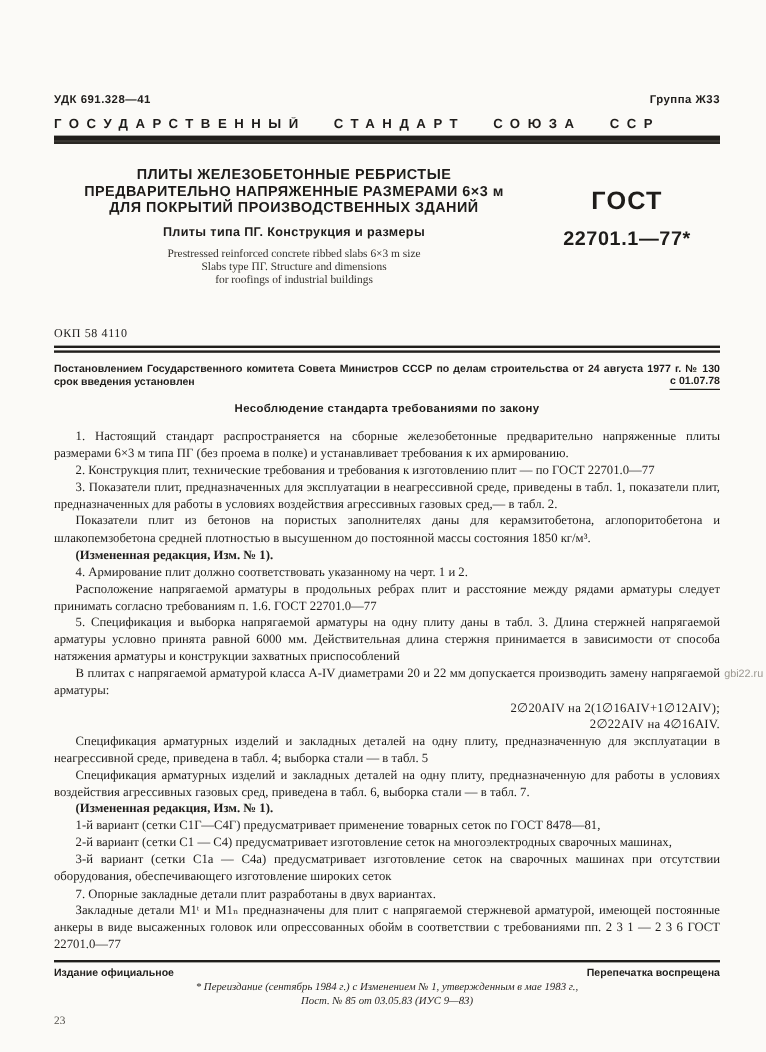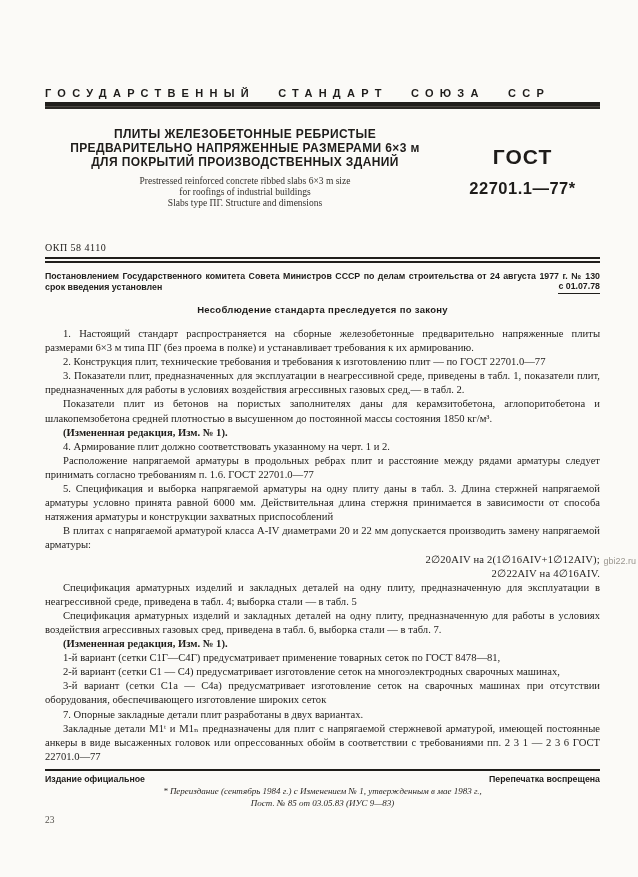--- a/index.html
+++ b/index.html
@@ -101,50 +101,55 @@
     position:absolute;right:2px;top:556px;
     font-family:Liberation Sans, sans-serif;
     font-size:9px;color:#9a968f;
   }
 </style>
 </head>
 <body>
 
 <div class="page">
 
+  <div class="meta-row">
+    <span>УДК 691.328—41</span>
+    <span>Группа Ж33</span>
+  </div>
 
   <div class="gost-header">ГОСУДАРСТВЕННЫЙ СТАНДАРТ СОЮЗА ССР</div>
   <div class="rule-heavy"></div>
 
   <div class="title-zone">
     <div class="title-left">
       <div class="title-main">ПЛИТЫ ЖЕЛЕЗОБЕТОННЫЕ РЕБРИСТЫЕ</div>
       <div class="title-main">ПРЕДВАРИТЕЛЬНО НАПРЯЖЕННЫЕ РАЗМЕРАМИ 6×3 м</div>
       <div class="title-main">ДЛЯ ПОКРЫТИЙ ПРОИЗВОДСТВЕННЫХ ЗДАНИЙ</div>
+      <div class="title-sub">Плиты типа ПГ. Конструкция и размеры</div>
       <div class="title-en">
         <div>Prestressed reinforced concrete ribbed slabs 6×3 m size</div>
+        <div>Slabs type ПГ. Structure and dimensions</div>
         <div>for roofings of industrial buildings</div>
-        <div>Slabs type ПГ. Structure and dimensions</div>
       </div>
     </div>
     <div class="gost-box">
       <div class="gost-label">ГОСТ</div>
       <div class="gost-number">22701.1—77*</div>
     </div>
   </div>
 
   <div class="okp">ОКП 58 4110</div>
   <div class="rule-double"></div>
 
   <div class="decree">
     <div class="decree-text">Постановлением Государственного комитета Совета Министров СССР по делам  строительства от 24 августа 1977 г. № 130 срок введения установлен</div>
     <span class="decree-date">с 01.07.78</span>
   </div>
 
-  <div class="law-notice">Несоблюдение стандарта преследуется по закону</div>
+  <div class="law-notice">Несоблюдение стандарта требованиями по закону</div>
 
   <div class="body-text">
       <p class="para normal">1. Настоящий стандарт распространяется на сборные железобетонные предварительно напряженные плиты размерами 6×3 м типа ПГ (без проема в полке) и устанавливает требования к их армированию.</p>
       <p class="para normal">2. Конструкция плит, технические требования и требования к изготовлению плит — по ГОСТ 22701.0—77</p>
       <p class="para normal">3. Показатели плит, предназначенных для эксплуатации в неагрессивной среде, приведены в табл. 1, показатели плит, предназначенных для работы в условиях воздействия агрессивных газовых сред,— в табл. 2.</p>
       <p class="para normal">Показатели плит из бетонов на пористых заполнителях даны для керамзитобетона, аглопоритобетона и шлакопемзобетона средней плотностью в высушенном до постоянной массы состояния 1850 кг/м³.</p>
       <p class="para bold">(Измененная редакция, Изм. № 1).</p>
       <p class="para normal">4. Армирование плит должно соответствовать указанному на черт. 1 и 2.</p>
       <p class="para normal">Расположение напрягаемой арматуры в продольных ребрах плит и расстояние  между рядами арматуры следует принимать согласно требованиям п. 1.6. ГОСТ 22701.0—77</p>
       <p class="para normal">5. Спецификация и выборка напрягаемой арматуры на одну плиту даны в табл. 3.  Длина стержней напрягаемой арматуры условно принята равной 6000 мм. Действительная длина стержня принимается в зависимости от способа натяжения арматуры и конструкции захватных приспособлений</p>

